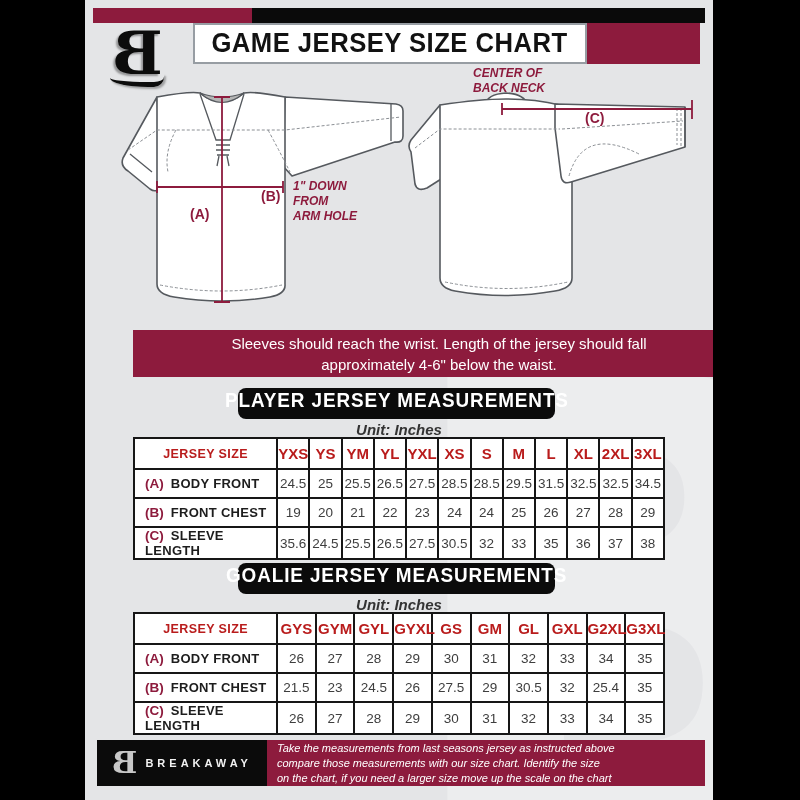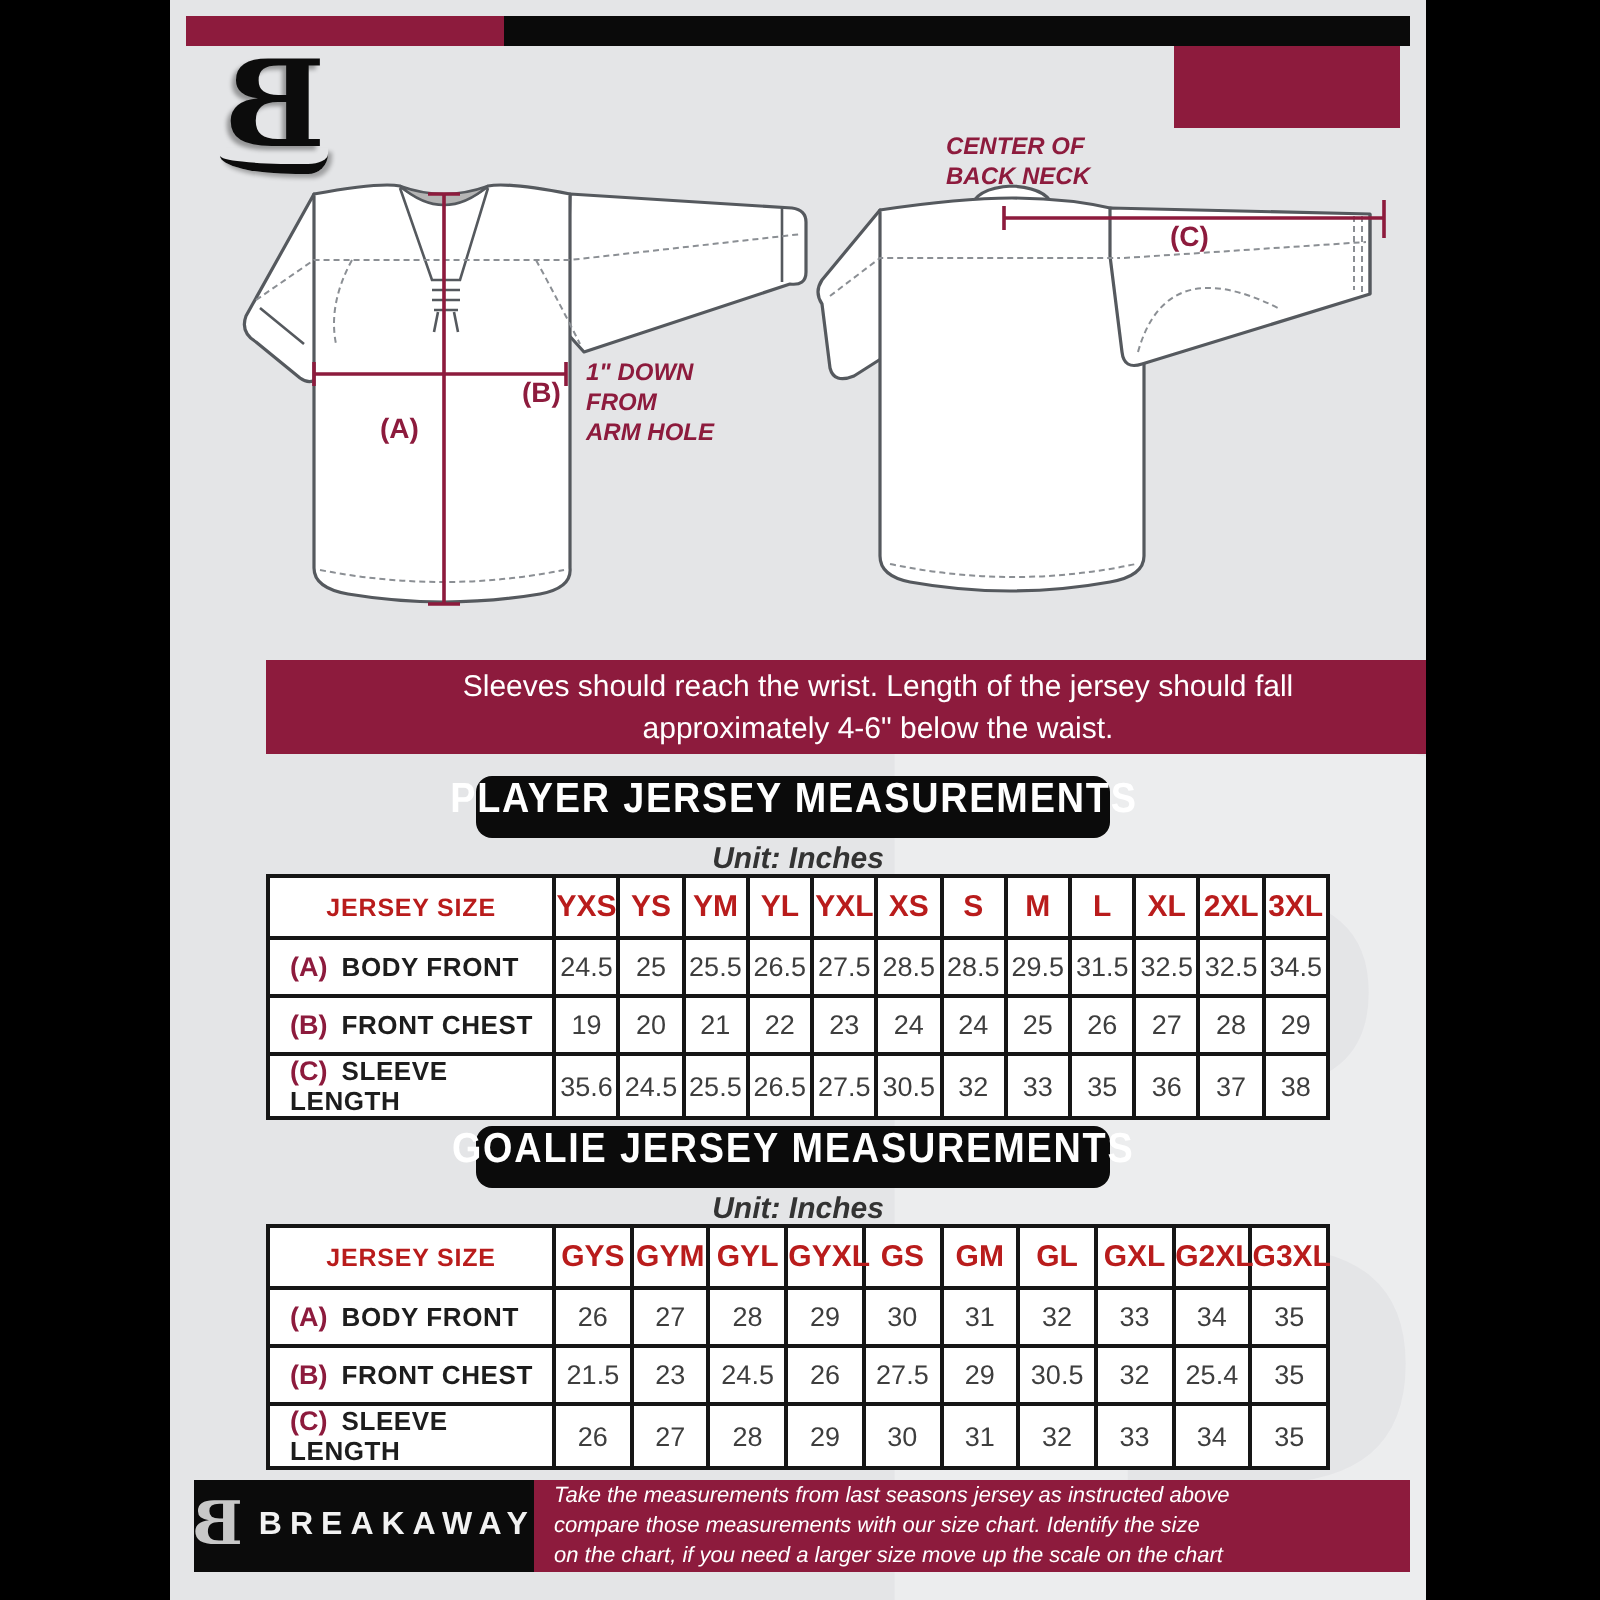--- a/index.html
+++ b/index.html
@@ -50,38 +50,41 @@
   .size-table tbody td{height:27px;font-size:13.5px;color:#3e3e3e;font-weight:500;}
   .size-table td.row-head{text-align:left;padding-left:10px;border-radius:14px;}
   .size-table td.row-head .key{color:#8d1b3d;font-weight:800;font-size:13.5px;margin-right:7px;}
   .size-table td.row-head .lbl{color:#1d1d1d;font-weight:700;font-size:13px;letter-spacing:.3px;}
 
   
   .footer-black{left:12px;top:740px;width:170px;height:46px;background:#0b0b0b;
                 display:flex;align-items:center;justify-content:center;gap:8px;}
   .footer-black .b{font-family:"DejaVu Serif",serif;font-weight:bold;font-size:30px;color:#c8c8c8;
                 transform:scaleX(-1);line-height:28px;}
-  .footer-black .word{color:#f2f2f2;font-size:16px;font-weight:700;letter-spacing:4px;}
+  .footer-black .word{color:#f2f2f2;font-size:11px;font-weight:700;letter-spacing:4px;}
   .footer-maroon{left:182px;top:740px;width:438px;height:46px;background:#8d1b3d;color:#fff;
                 display:flex;align-items:center;}
   .footer-maroon div{font-size:11px;line-height:15px;padding:0 10px;white-space:pre-line;font-style:italic;}
 </style>
 </head>
 <body>
 
 <div class="page">
   <div class="content">
     <div class="watermark">B</div>
 
     <div class="layer topbar">
       <div class="topbar-maroon"></div>
     </div>
     <div class="layer logo">
       <div class="b">B</div>
       <div class="swash"></div>
+    </div>
+    <div class="layer title-box">
+      <span>GAME JERSEY SIZE CHART</span>
     </div>
     <div class="layer title-maroon"></div>
 
     <svg class="jersey-svg" style="left:35px;top:88px;" width="295" height="230" viewBox="0 0 295 230">
       <g fill="#ffffff" stroke="#55595e" stroke-width="1.6" stroke-linejoin="round">
         <path d="M37,9 L3,70 Q0,78 8,83 L30,101 Q37,106 42,97 L52,78 L40,58 Z"></path>
         <path d="M165,9 L276,16 Q283,17 283,23 L283,48 Q283,55 275,54 L172,88 L163,78 Z"></path>
         <path d="M37,9 Q70,3 80,5 Q102,22 124,5 Q134,3 165,9 L165,196 Q166,206 150,209 Q102,217 54,209 Q37,206 37,196 Z"></path>
       </g>
       <path d="M80,5 Q102,24 124,5 Q102,13 80,5 Z" fill="#b5b5b5" stroke="#55595e" stroke-width="1.2"></path>

